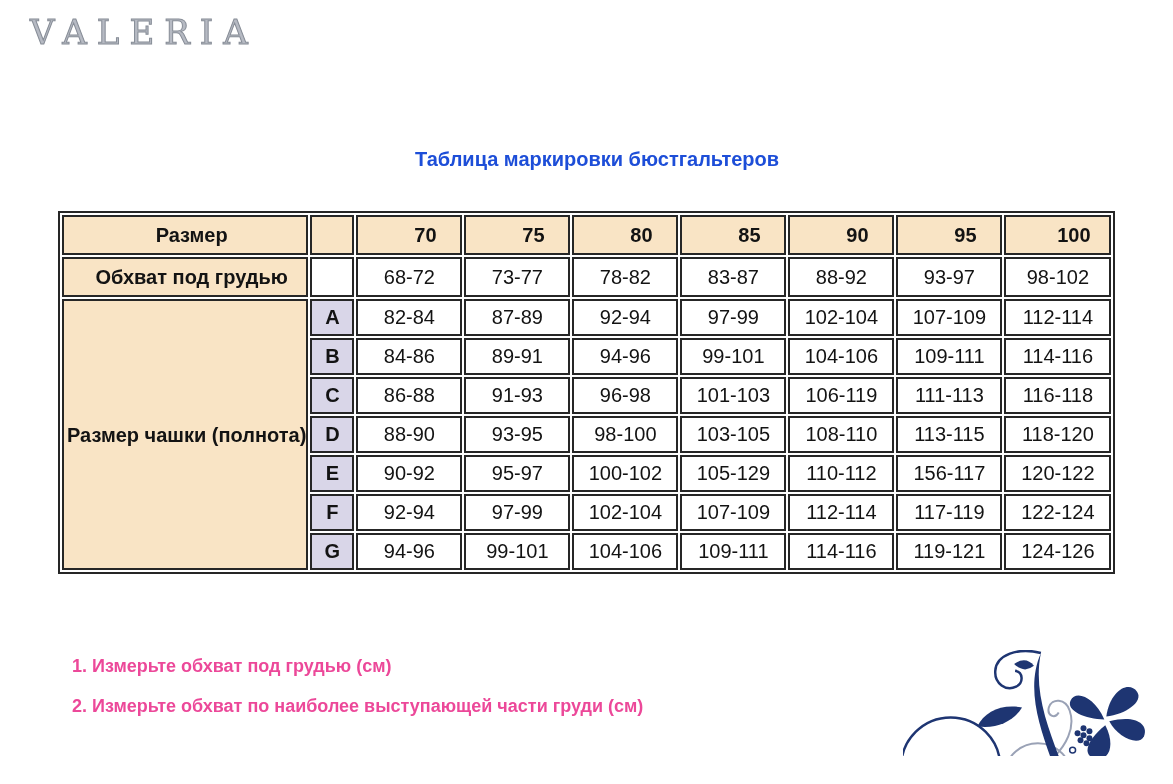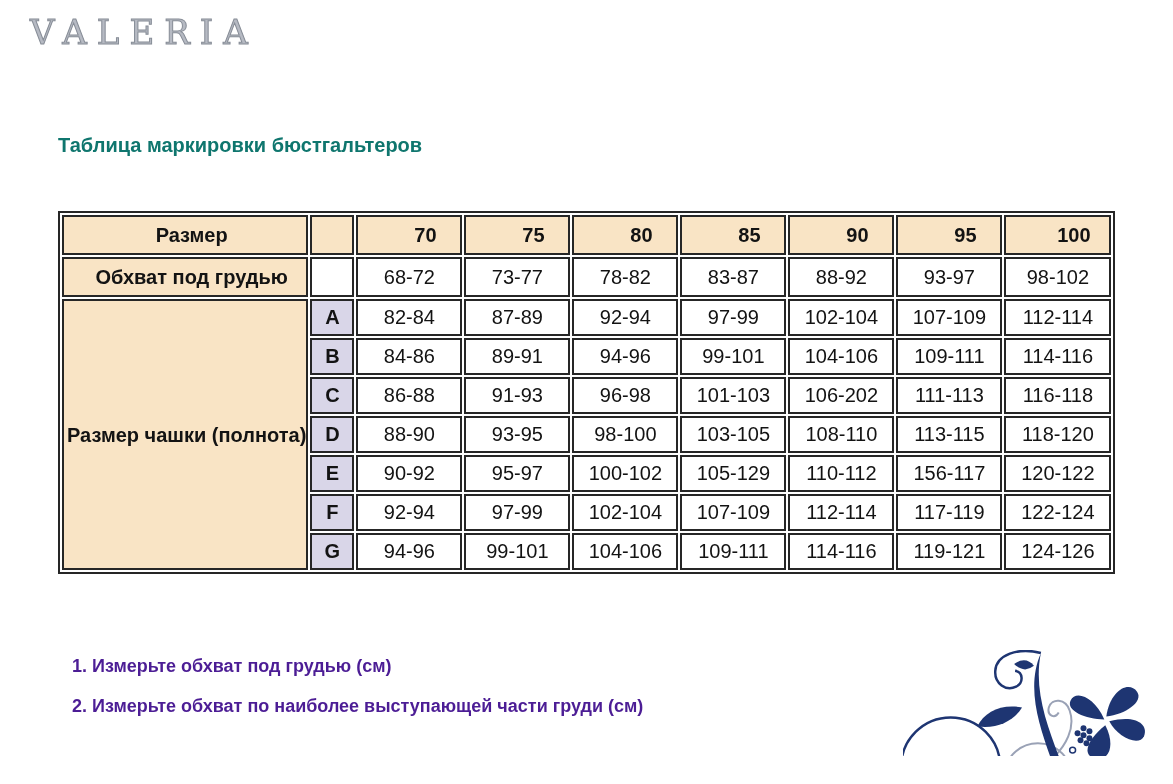--- a/index.html
+++ b/index.html
@@ -21,26 +21,26 @@
     font-size: 34px;
     font-weight: 400;
     letter-spacing: 10px;
     color: var(--logo-gray, #878d97);
     -webkit-text-stroke: 1px var(--logo-gray, #878d97);
     color: #b6bac3;
   }
   .title {
     position: absolute;
     left: 58px;
-    top: 134px;
+    top: 148px;
     width: 1078px;
-    text-align: left;
+    text-align: center;
     font-size: 20px;
     font-weight: bold;
-    color: #0f766e;
+    color: #1d4ed8;
   }
   table.size-table {
     position: absolute;
     left: 58px;
     top: 211px;
     border-collapse: separate;
     border-spacing: 2px;
     border: 2px solid var(--border, #262626);
     background: #ffffff;
     table-layout: fixed;
@@ -76,21 +76,21 @@
   td.head { font-weight: bold; padding-left: 32px; }
   td.val  { font-weight: 400; }
   .instructions {
     position: absolute;
     left: 72px;
     top: 656px;
   }
   .instr {
     font-size: 18px;
     font-weight: bold;
-    color: #4c1d95;
+    color: #ec4899;
     margin-bottom: 19px;
     white-space: nowrap;
   }
   .ornament {
     position: absolute;
     right: 22px;
     bottom: -8px;
     width: 248px;
     height: 114px;
   }
@@ -160,21 +160,21 @@
           <td class="val">104-106</td>
           <td class="val">109-111</td>
           <td class="val">114-116</td>
         </tr>
         <tr class="cuprow">
           <td class="lav">C</td>
           <td class="val">86-88</td>
           <td class="val">91-93</td>
           <td class="val">96-98</td>
           <td class="val">101-103</td>
-          <td class="val">106-202</td>
+          <td class="val">106-119</td>
           <td class="val">111-113</td>
           <td class="val">116-118</td>
         </tr>
         <tr class="cuprow">
           <td class="lav">D</td>
           <td class="val">88-90</td>
           <td class="val">93-95</td>
           <td class="val">98-100</td>
           <td class="val">103-105</td>
           <td class="val">108-110</td>

